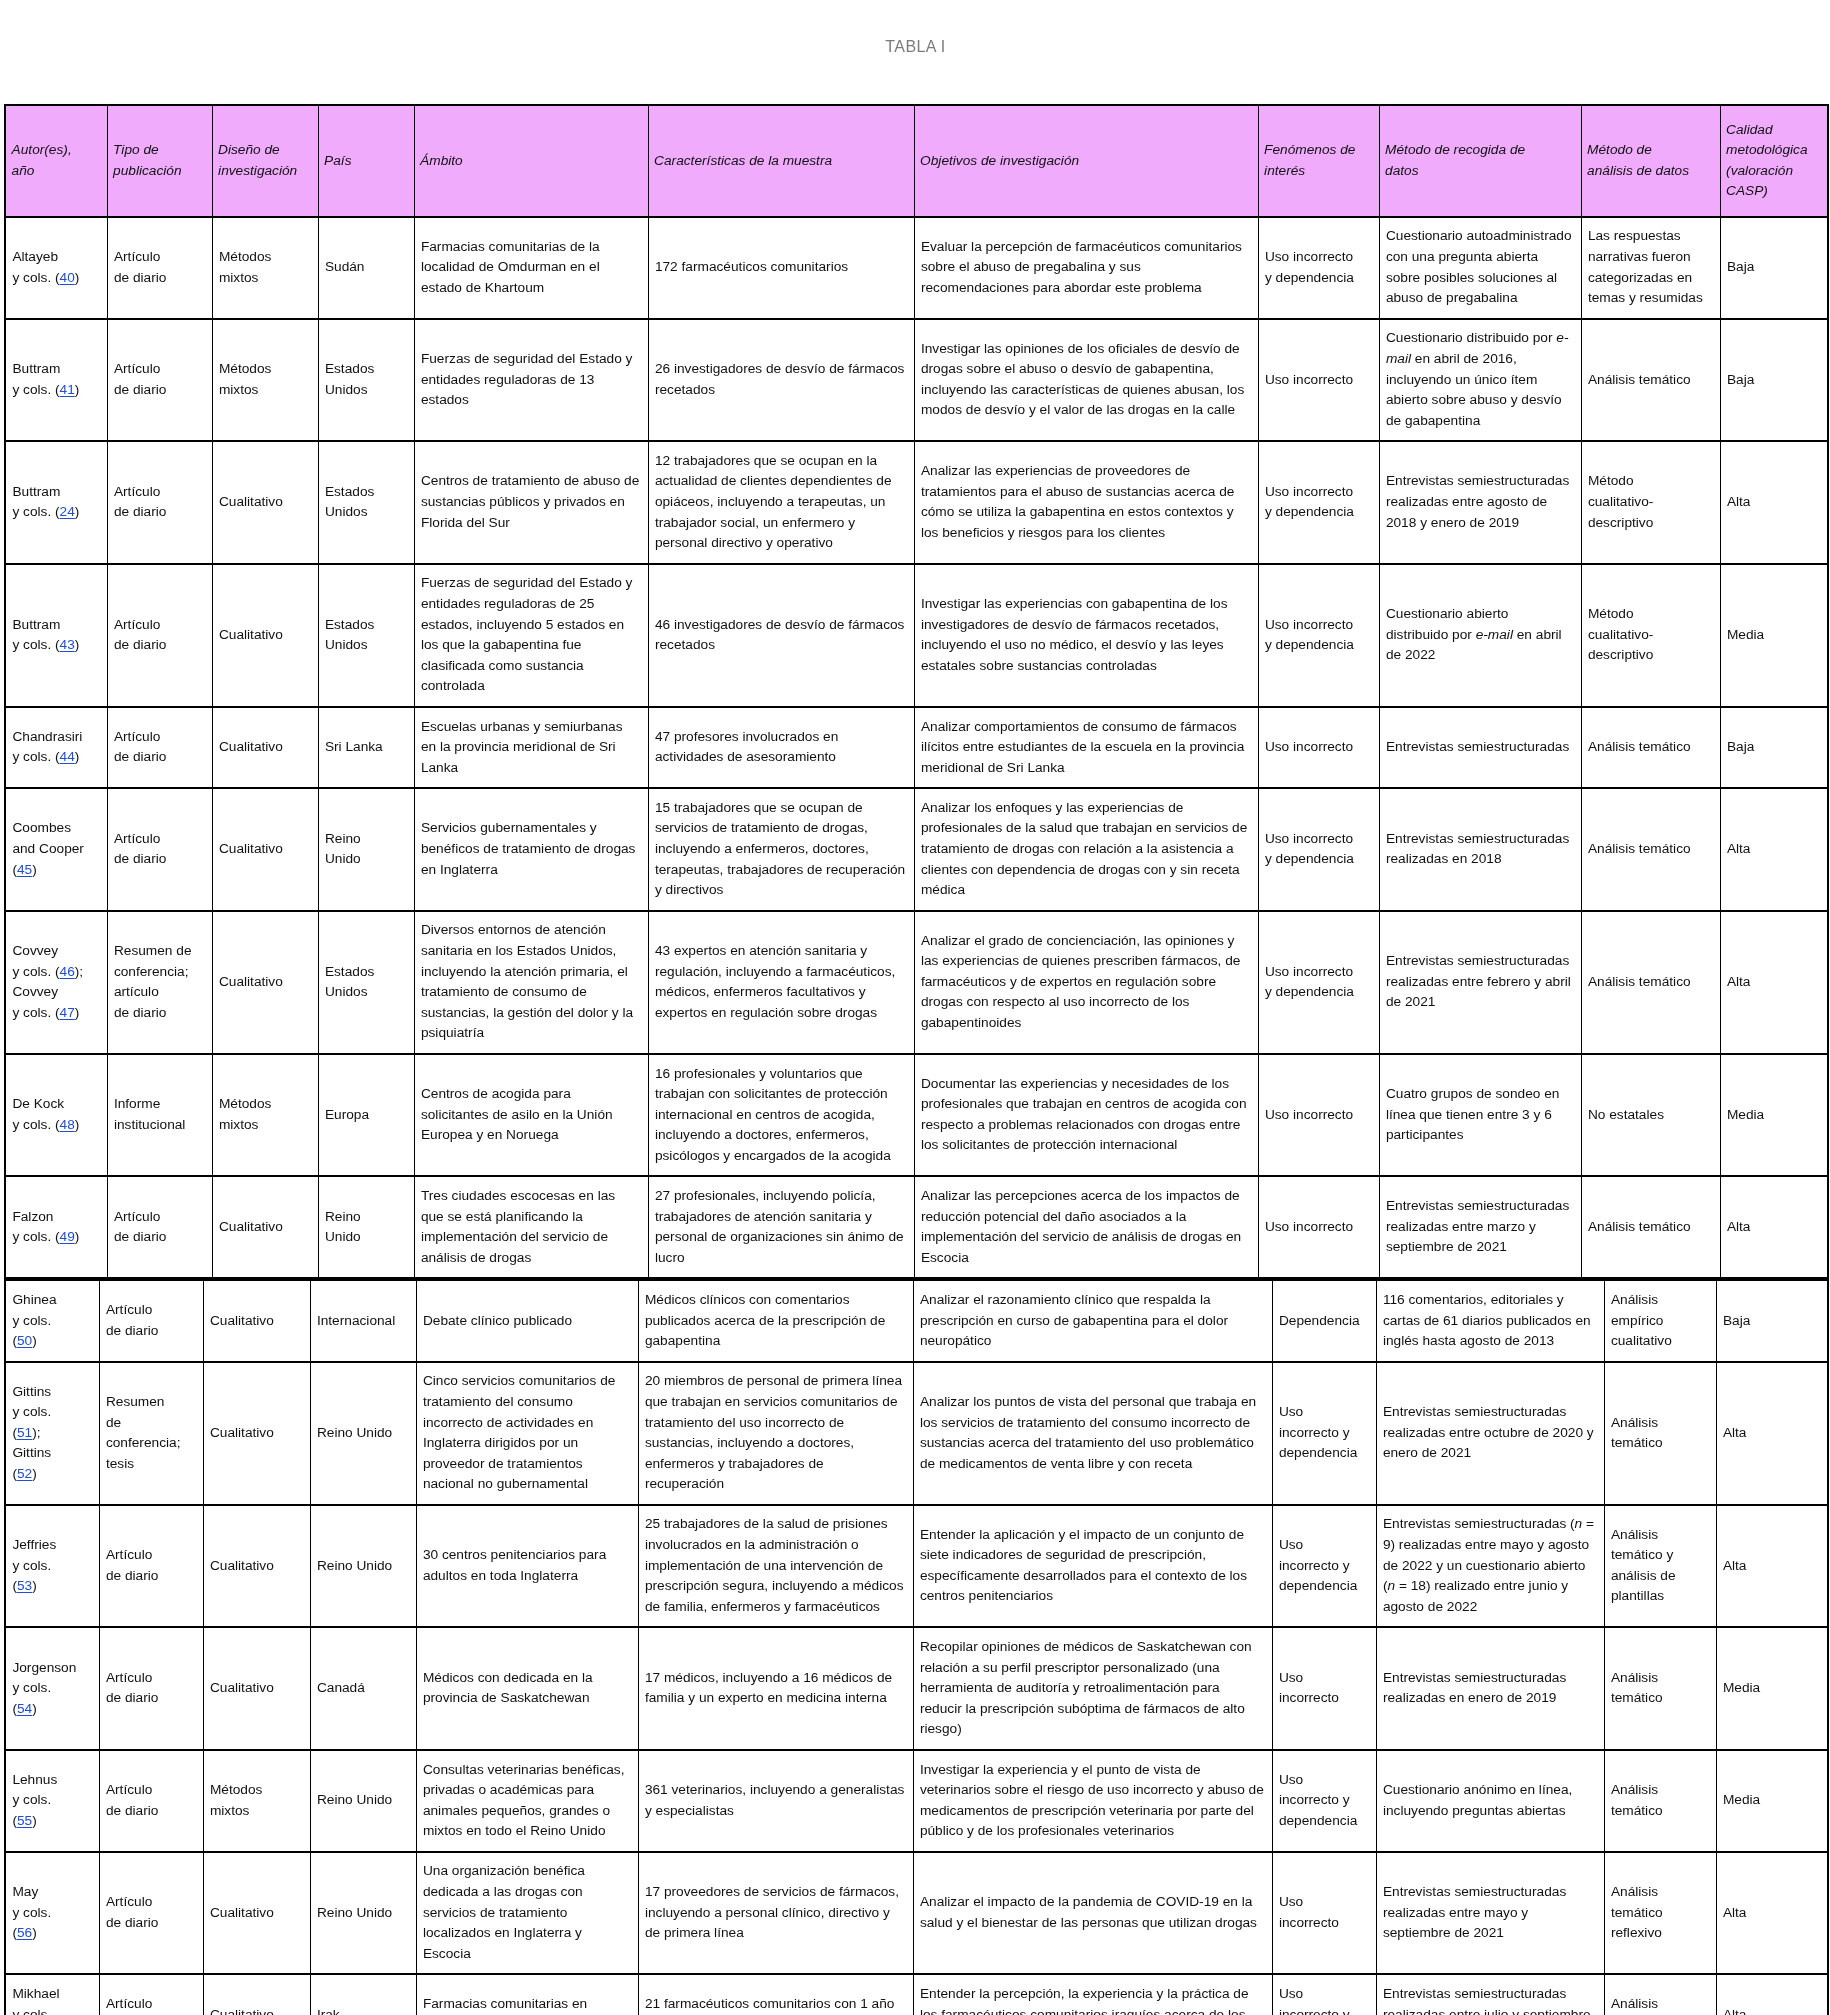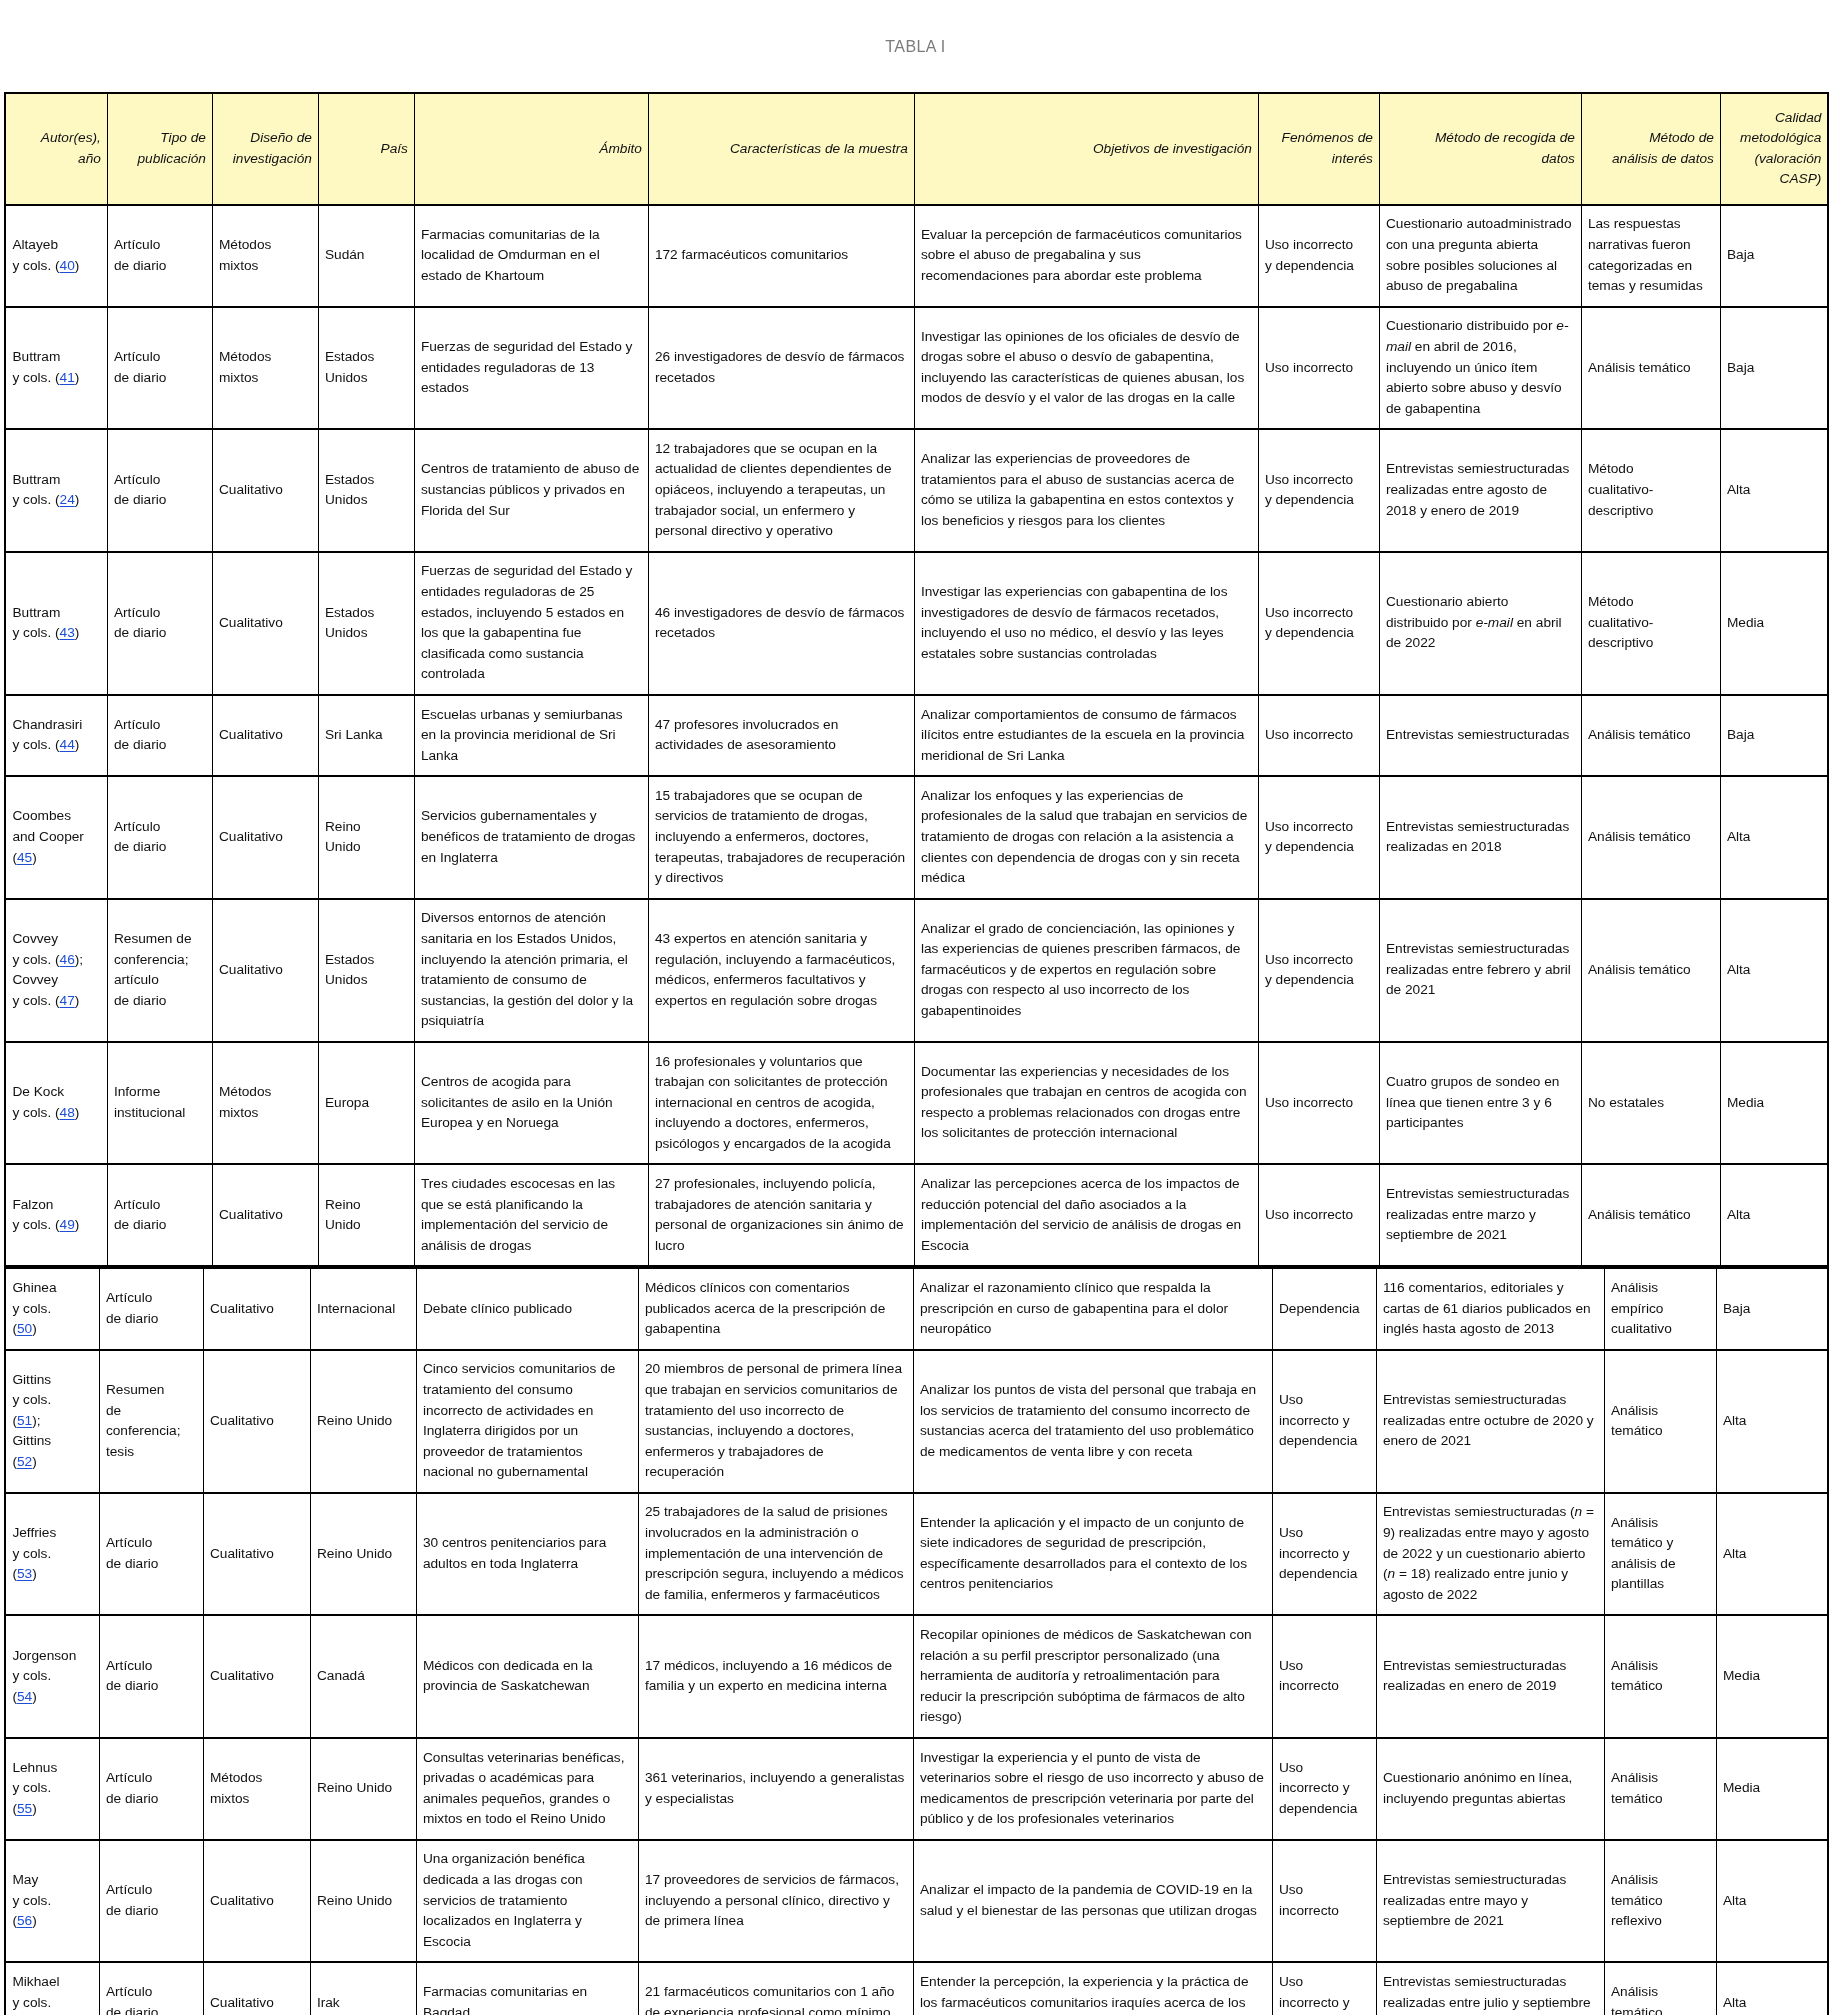--- a/index.html
+++ b/index.html
@@ -12,21 +12,21 @@
   body { width: 1831px; }
   .title-block {
     padding-top: 38px;
     padding-bottom: 17px;
     text-align: center;
   }
   .title-line1 {
     font-size: 16px;
     letter-spacing: 0.4px;
     color: #7b7b7b;
-    margin-bottom: 19px;
+    margin-bottom: 31px;
   }
   .title-line2 {
     font-size: 16px;
     letter-spacing: 0.4px;
     color: #111111;
   }
   .tbl-wrap { padding: 0 4px; }
   table.tbl {
     border-collapse: collapse;
     table-layout: fixed;
@@ -40,24 +40,24 @@
     border-bottom: 2px solid #000;
     box-sizing: border-box;
     vertical-align: middle;
     font-size: 13.7px;
     line-height: 1.5;
     padding: 8.9px 6.4px;
     white-space: pre-line;
     word-wrap: break-word;
   }
   table.tbl th {
-    background: #fef9c3;
+    background: #f0abfc;
     font-style: italic;
     font-weight: normal;
-    text-align: right;
+    text-align: left;
     padding: 13.7px 5.6px;
   }
   table.tbl td { text-align: left; }
   table#table-part1 { border: 2.8px solid #000; border-bottom: 1.6px solid #000; }
   table#table-part2 { border: 2.8px solid #000; border-top: 2px solid #000; }
   a.ref {
     color: #1d4ed8;
     text-decoration: underline;
     text-underline-offset: 2px;
   }

